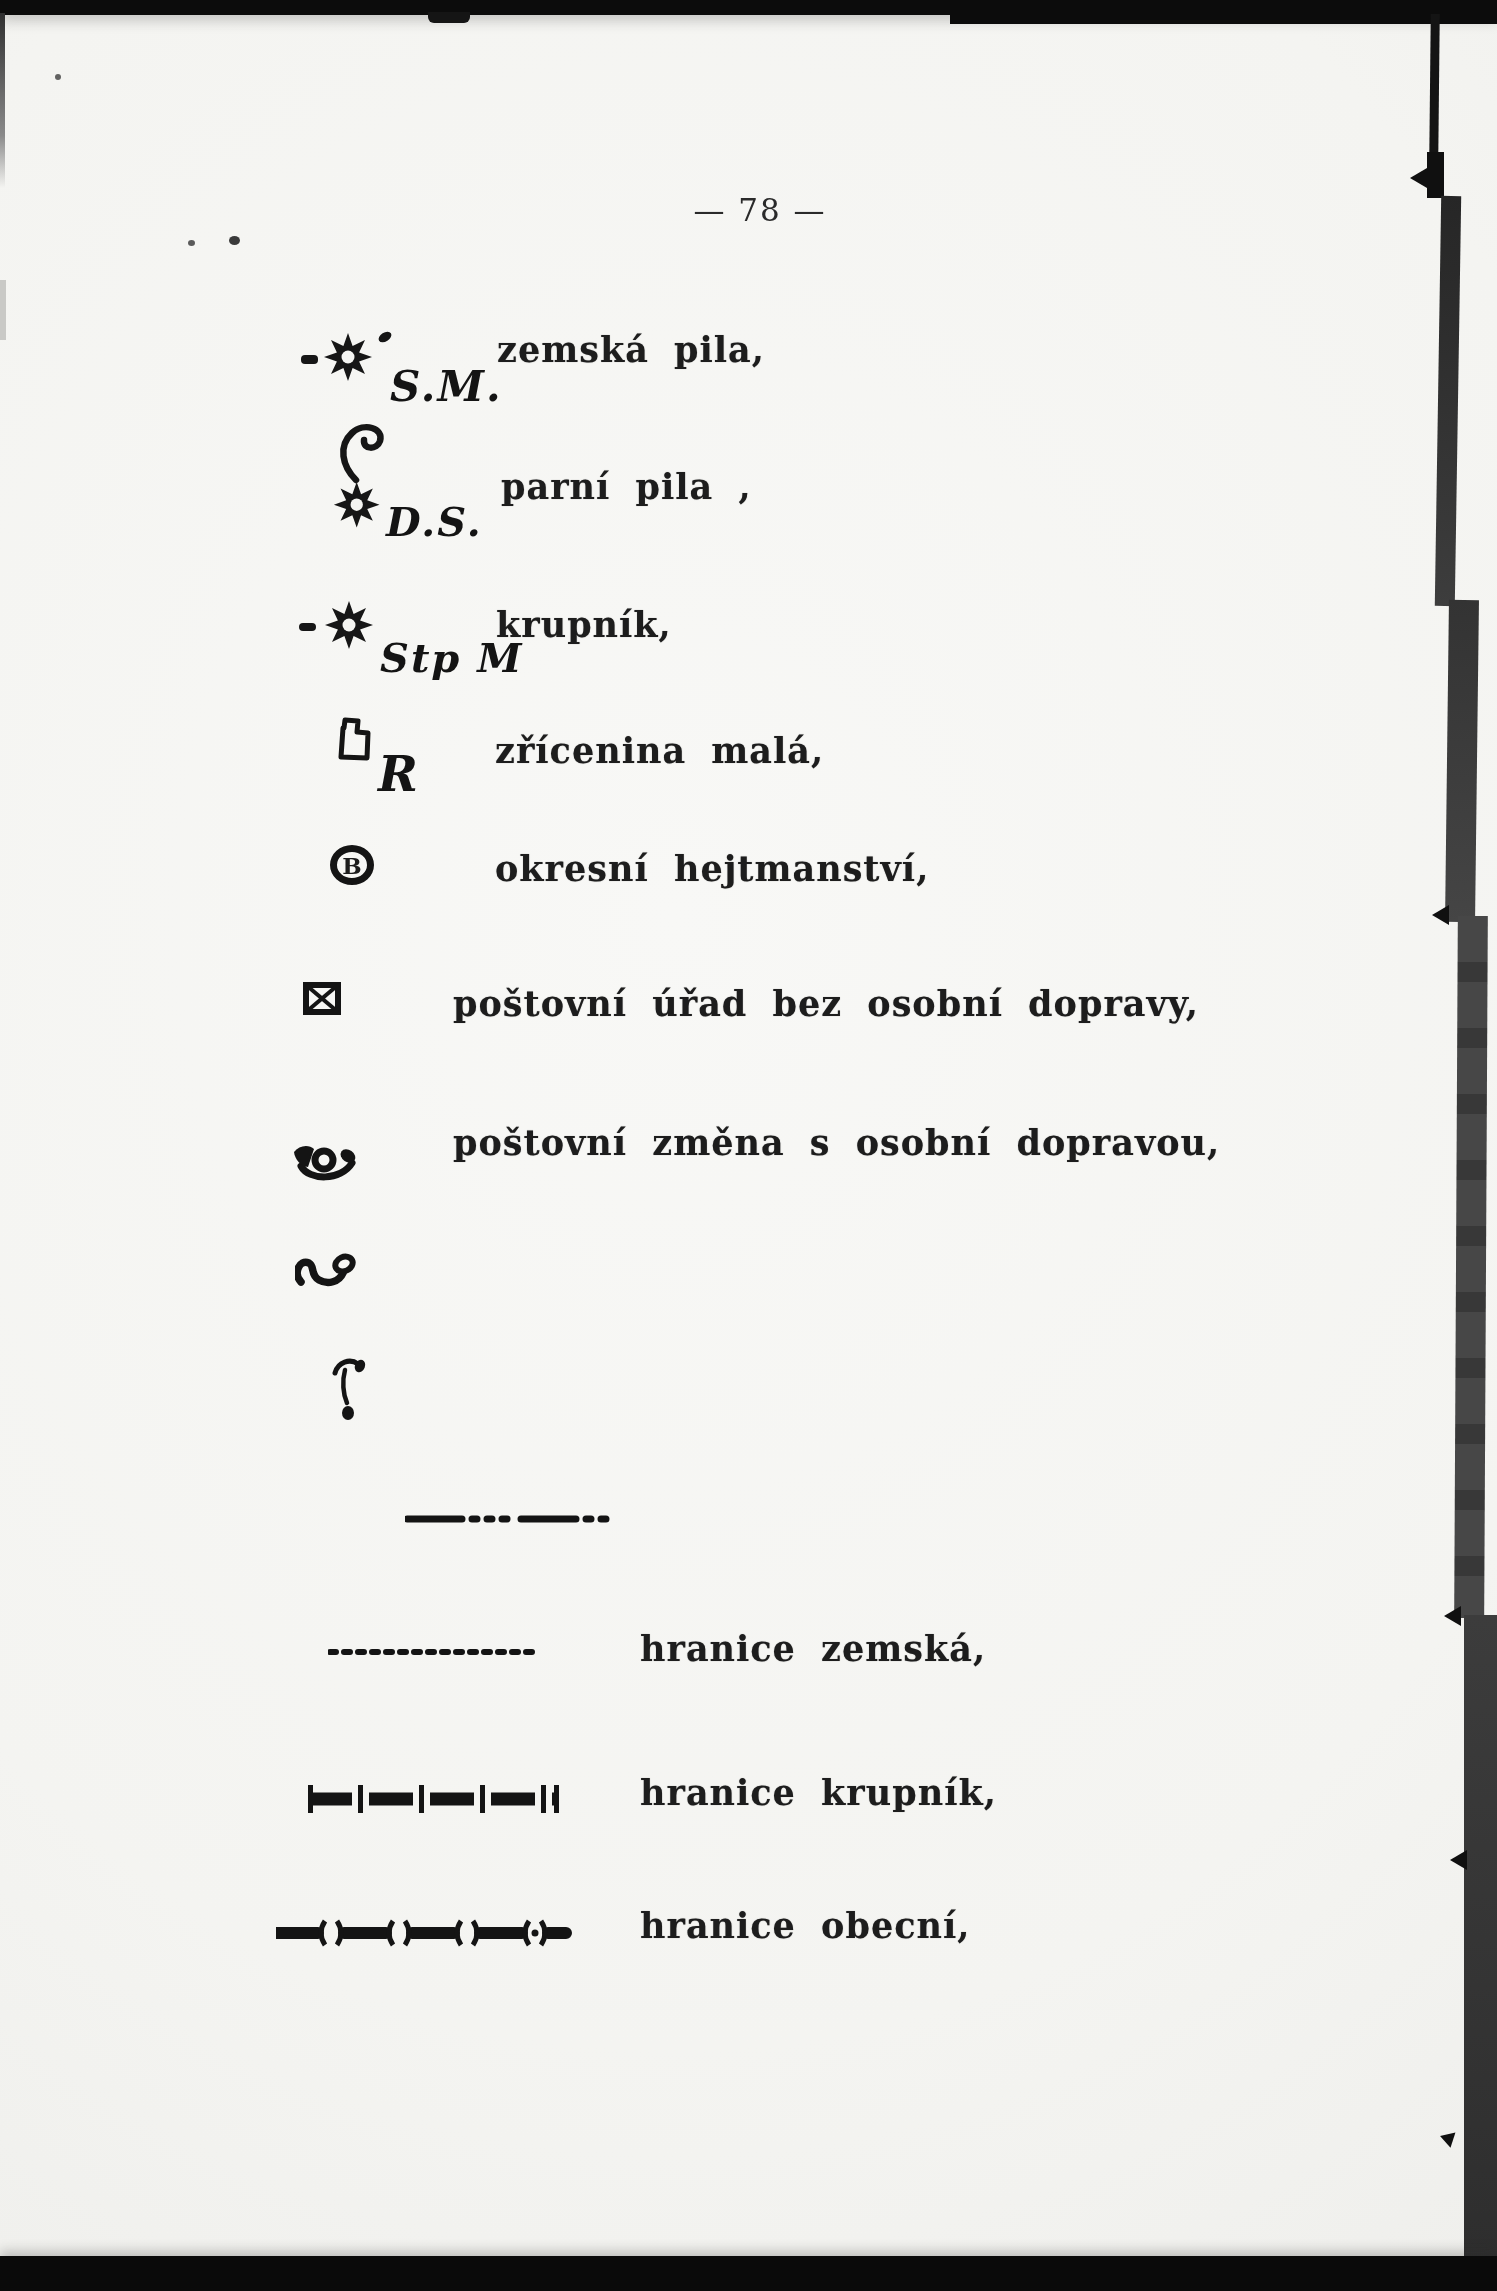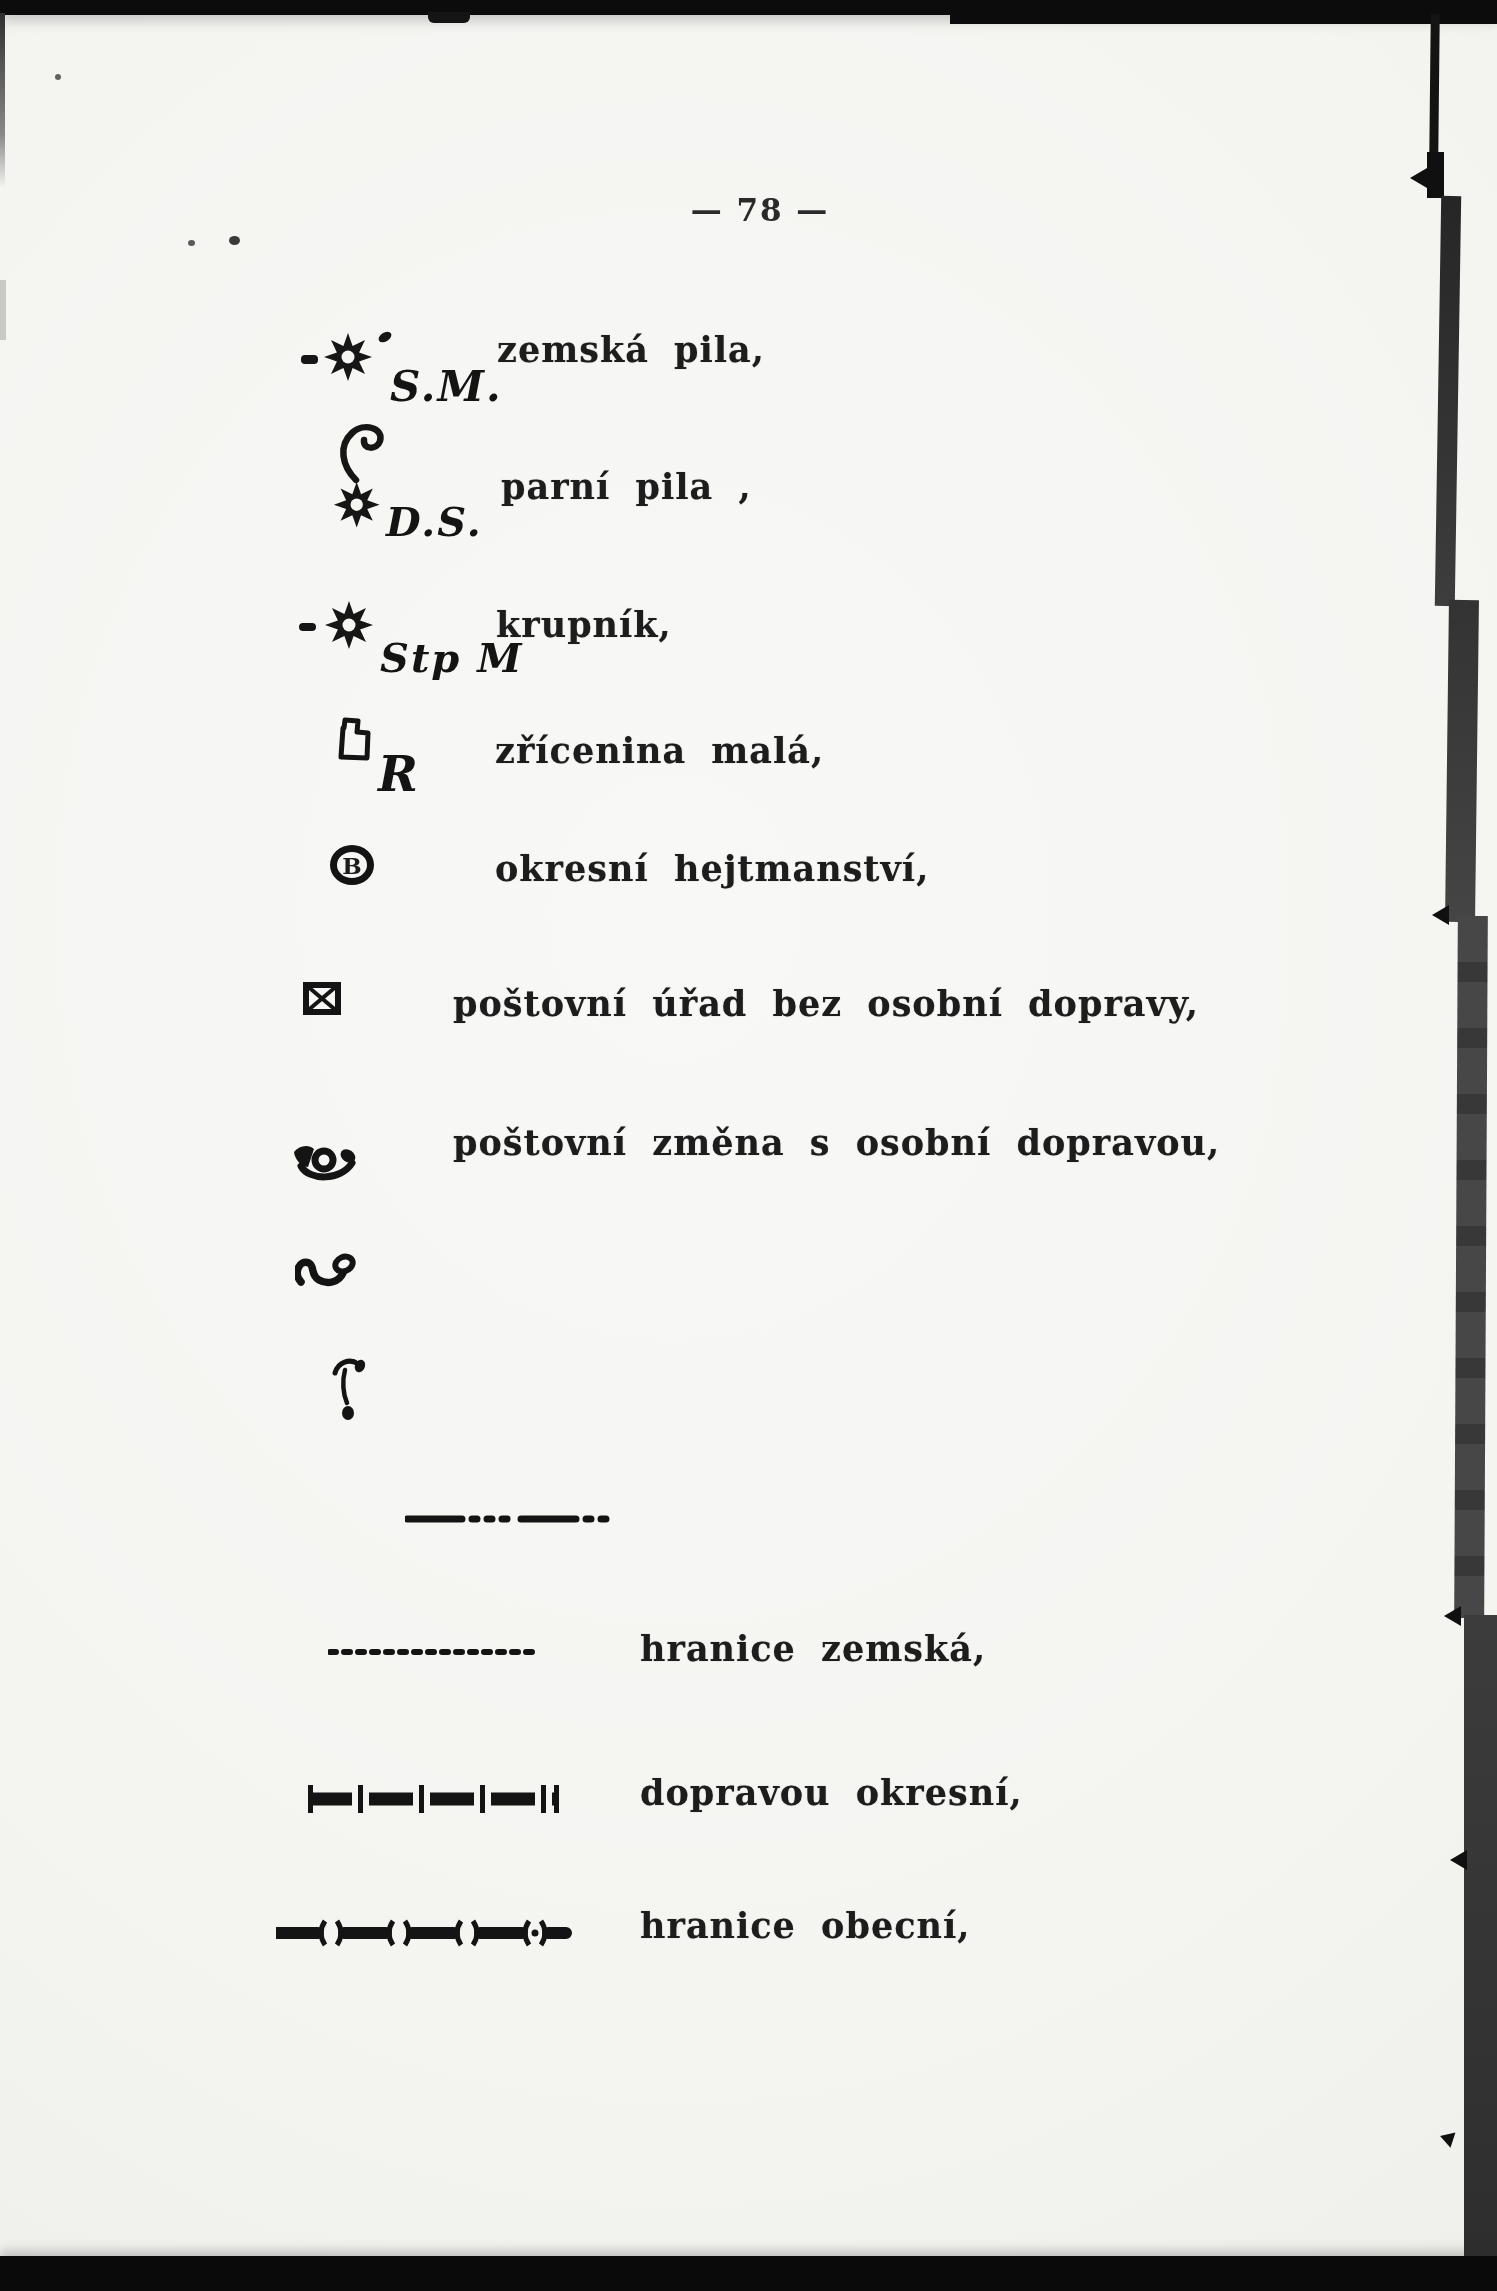--- a/index.html
+++ b/index.html
@@ -12,21 +12,21 @@
     position:absolute;font-size:35px;font-weight:700;letter-spacing:1px;
     word-spacing:12px;color:#1d1d1d;white-space:nowrap;
     text-shadow:0 0 1px rgba(20,20,20,.4);
   }
   .abbr{
     position:absolute;font-style:italic;font-weight:700;font-size:42px;
     letter-spacing:2px;color:#141414;white-space:nowrap;margin-top:36px;
   }
   .pagenum{
     position:absolute;left:655px;top:192px;width:210px;text-align:center;
-    font-size:31px;font-weight:700;letter-spacing:2px;color:#2a2a2a;
+    font-size:31px;font-weight:400;letter-spacing:2px;color:#2a2a2a;
   }
   .sym{position:absolute;}
   .circ{
     position:absolute;width:30px;height:26px;border:7px solid #141414;border-radius:50%;
     display:flex;align-items:center;justify-content:center;
   }
   .circ span{font-size:23px;font-weight:700;font-style:normal;line-height:1;}
   .edge{position:absolute;}
   .arrowL{position:absolute;width:0;height:0;border-top:10px solid transparent;
     border-bottom:10px solid transparent;border-right:17px solid #101010;}
@@ -145,21 +145,21 @@
     <svg width="252" height="34" viewBox="0 0 252 34">
       <line x1="0" y1="17" x2="248" y2="17" stroke="#141414" stroke-width="13" stroke-dasharray="44 17"></line>
       <rect x="0" y="3" width="5" height="28" fill="#141414"></rect>
       <rect x="50" y="3" width="5" height="28" fill="#141414"></rect>
       <rect x="111" y="3" width="5" height="28" fill="#141414"></rect>
       <rect x="172" y="3" width="5" height="28" fill="#141414"></rect>
       <rect x="233" y="3" width="5" height="28" fill="#141414"></rect>
       <rect x="246" y="3" width="5" height="28" fill="#141414"></rect>
     </svg>
   </div>
-  <div class="lbl" style="left:640px;top:1772px">dopravou okresní,</div>
+  <div class="lbl" style="left:640px;top:1772px">hranice krupník,</div>
 
   <div class="sym" style="left:276px;top:1915px">
     <svg width="296" height="36" viewBox="0 0 296 36">
       <line x1="0" y1="18" x2="290" y2="18" stroke="#141414" stroke-width="12" stroke-dasharray="42 26" stroke-linecap="round"></line>
       <path d="M49,6  q-8,12 0,24" fill="none" stroke="#141414" stroke-width="5"></path>
       <path d="M61,6  q8,12 0,24" fill="none" stroke="#141414" stroke-width="5"></path>
       <path d="M117,6 q-8,12 0,24" fill="none" stroke="#141414" stroke-width="5"></path>
       <path d="M129,6 q8,12 0,24" fill="none" stroke="#141414" stroke-width="5"></path>
       <path d="M185,6 q-8,12 0,24" fill="none" stroke="#141414" stroke-width="5"></path>
       <path d="M197,6 q8,12 0,24" fill="none" stroke="#141414" stroke-width="5"></path>

